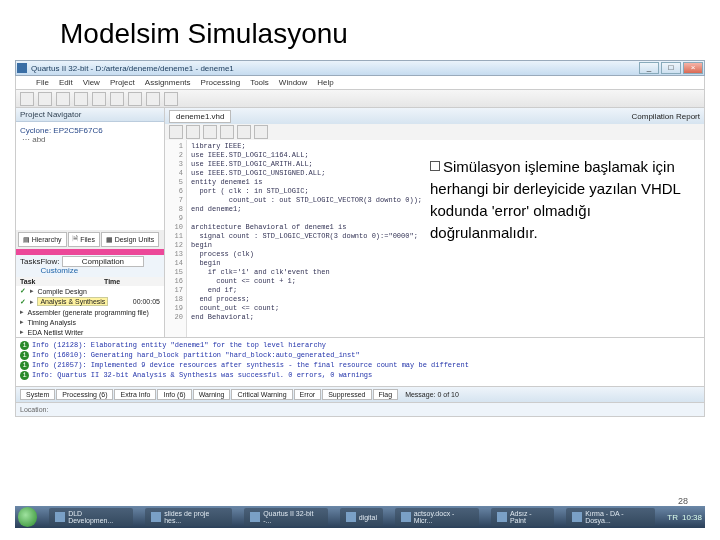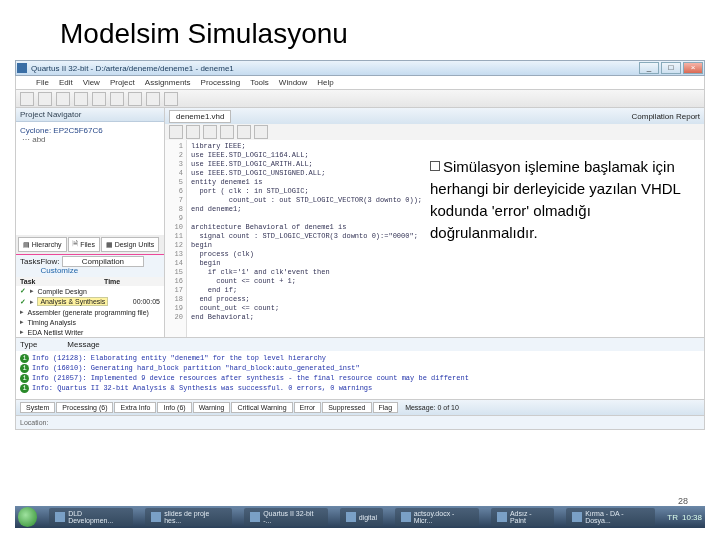--- a/index.html
+++ b/index.html
@@ -14,21 +14,21 @@
 .win-btn.close { background: linear-gradient(#f6b4a8,#d96a54); color: #fff; }
 .menu-bar { height: 14px; background: #fff; display: flex; align-items: center; padding: 0 20px; gap: 10px; border: 1px solid #ccc; border-top: none; font-size: 8px; color: #333; }
 .toolbar { height: 18px; background: linear-gradient(#f6f6f6,#e6e6e6); display: flex; align-items: center; padding: 0 4px; gap: 4px; border: 1px solid #ccc; border-top: none; }
 .tb-btn { width: 14px; height: 14px; background: #eee; border: 1px solid #bbb; }
 .main-row { display: flex; height: 230px; }
 .left-col { width: 150px; display: flex; flex-direction: column; border: 1px solid #ccc; border-top: none; }
 .panel-title { background: linear-gradient(#eef4fa,#d6e4f0); padding: 2px 4px; font-size: 8px; color: #345; border-bottom: 1px solid #bcd; }
 .nav-body { flex: 1; background: #fff; padding: 4px; font-size: 8px; color: #333; }
 .nav-tabs { display: flex; gap: 1px; background: #eee; padding: 2px; }
 .nav-tab { padding: 1px 4px; background: #fff; border: 1px solid #bbb; font-size: 7px; display: flex; align-items: center; gap: 2px; }
-.tasks-box { border-top: 1px solid #ec4899; }
+.tasks-box { border-top: 6px solid #ec4899; }
 .tasks-head { display: flex; justify-content: space-between; background: #eef4fa; padding: 2px 4px; font-size: 8px; }
 .task-row { display: flex; align-items: center; gap: 4px; padding: 1px 4px; font-size: 7px; }
 .check { color: #2a8a2a; font-weight: bold; }
 .tri { color: #555; }
 .hl { background: #fff3a0; border: 1px solid #cc9; padding: 0 2px; }
 .editor-col { flex: 1; border: 1px solid #ccc; border-left: none; border-top: none; display: flex; flex-direction: column; position: relative; }
 .ed-tabs { height: 16px; background: linear-gradient(#eef4fa,#d6e4f0); display: flex; align-items: center; padding: 0 4px; gap: 8px; font-size: 8px; }
 .ed-tb { height: 16px; background: #f3f3f3; display: flex; align-items: center; gap: 3px; padding: 0 4px; }
 .ed-body { flex: 1; background: #fff; font-family: "Courier New", monospace; font-size: 7px; line-height: 9px; color: #335; display: flex; }
 .gutter { width: 22px; background: #fafafa; border-right: 1px solid #ddd; text-align: right; padding: 2px 3px 0 0; color: #888; }
@@ -204,24 +204,20 @@
             <div>end Behavioral;</div>
           </div>
       </div>
       <div class="overlay-box">
         <span class="bullet"></span><span>Simülasyon işlemine başlamak için herhangi bir derleyicide yazılan VHDL kodunda 'error' olmadığı doğrulanmalıdır.</span>
       </div>
     </div>
   </div>
 
   <div class="msg-panel">
-    <div class="msg-head">
-      <span>Type</span>
-      <span>Message</span>
-    </div>
     <div class="msg-body" id="msgs">
         <div><span class="i-icon">i</span>Info (12128): Elaborating entity "deneme1" for the top level hierarchy</div>
         <div><span class="i-icon">i</span>Info (16010): Generating hard_block partition "hard_block:auto_generated_inst"</div>
         <div><span class="i-icon">i</span>Info (21057): Implemented 9 device resources after synthesis - the final resource count may be different</div>
         <div><span class="i-icon">i</span>Info: Quartus II 32-bit Analysis &amp; Synthesis was successful. 0 errors, 0 warnings</div>
       </div>
   </div>
   <div class="msg-tabs">
     <span class="msg-tab">System</span>
     <span class="msg-tab">Processing (6)</span>

